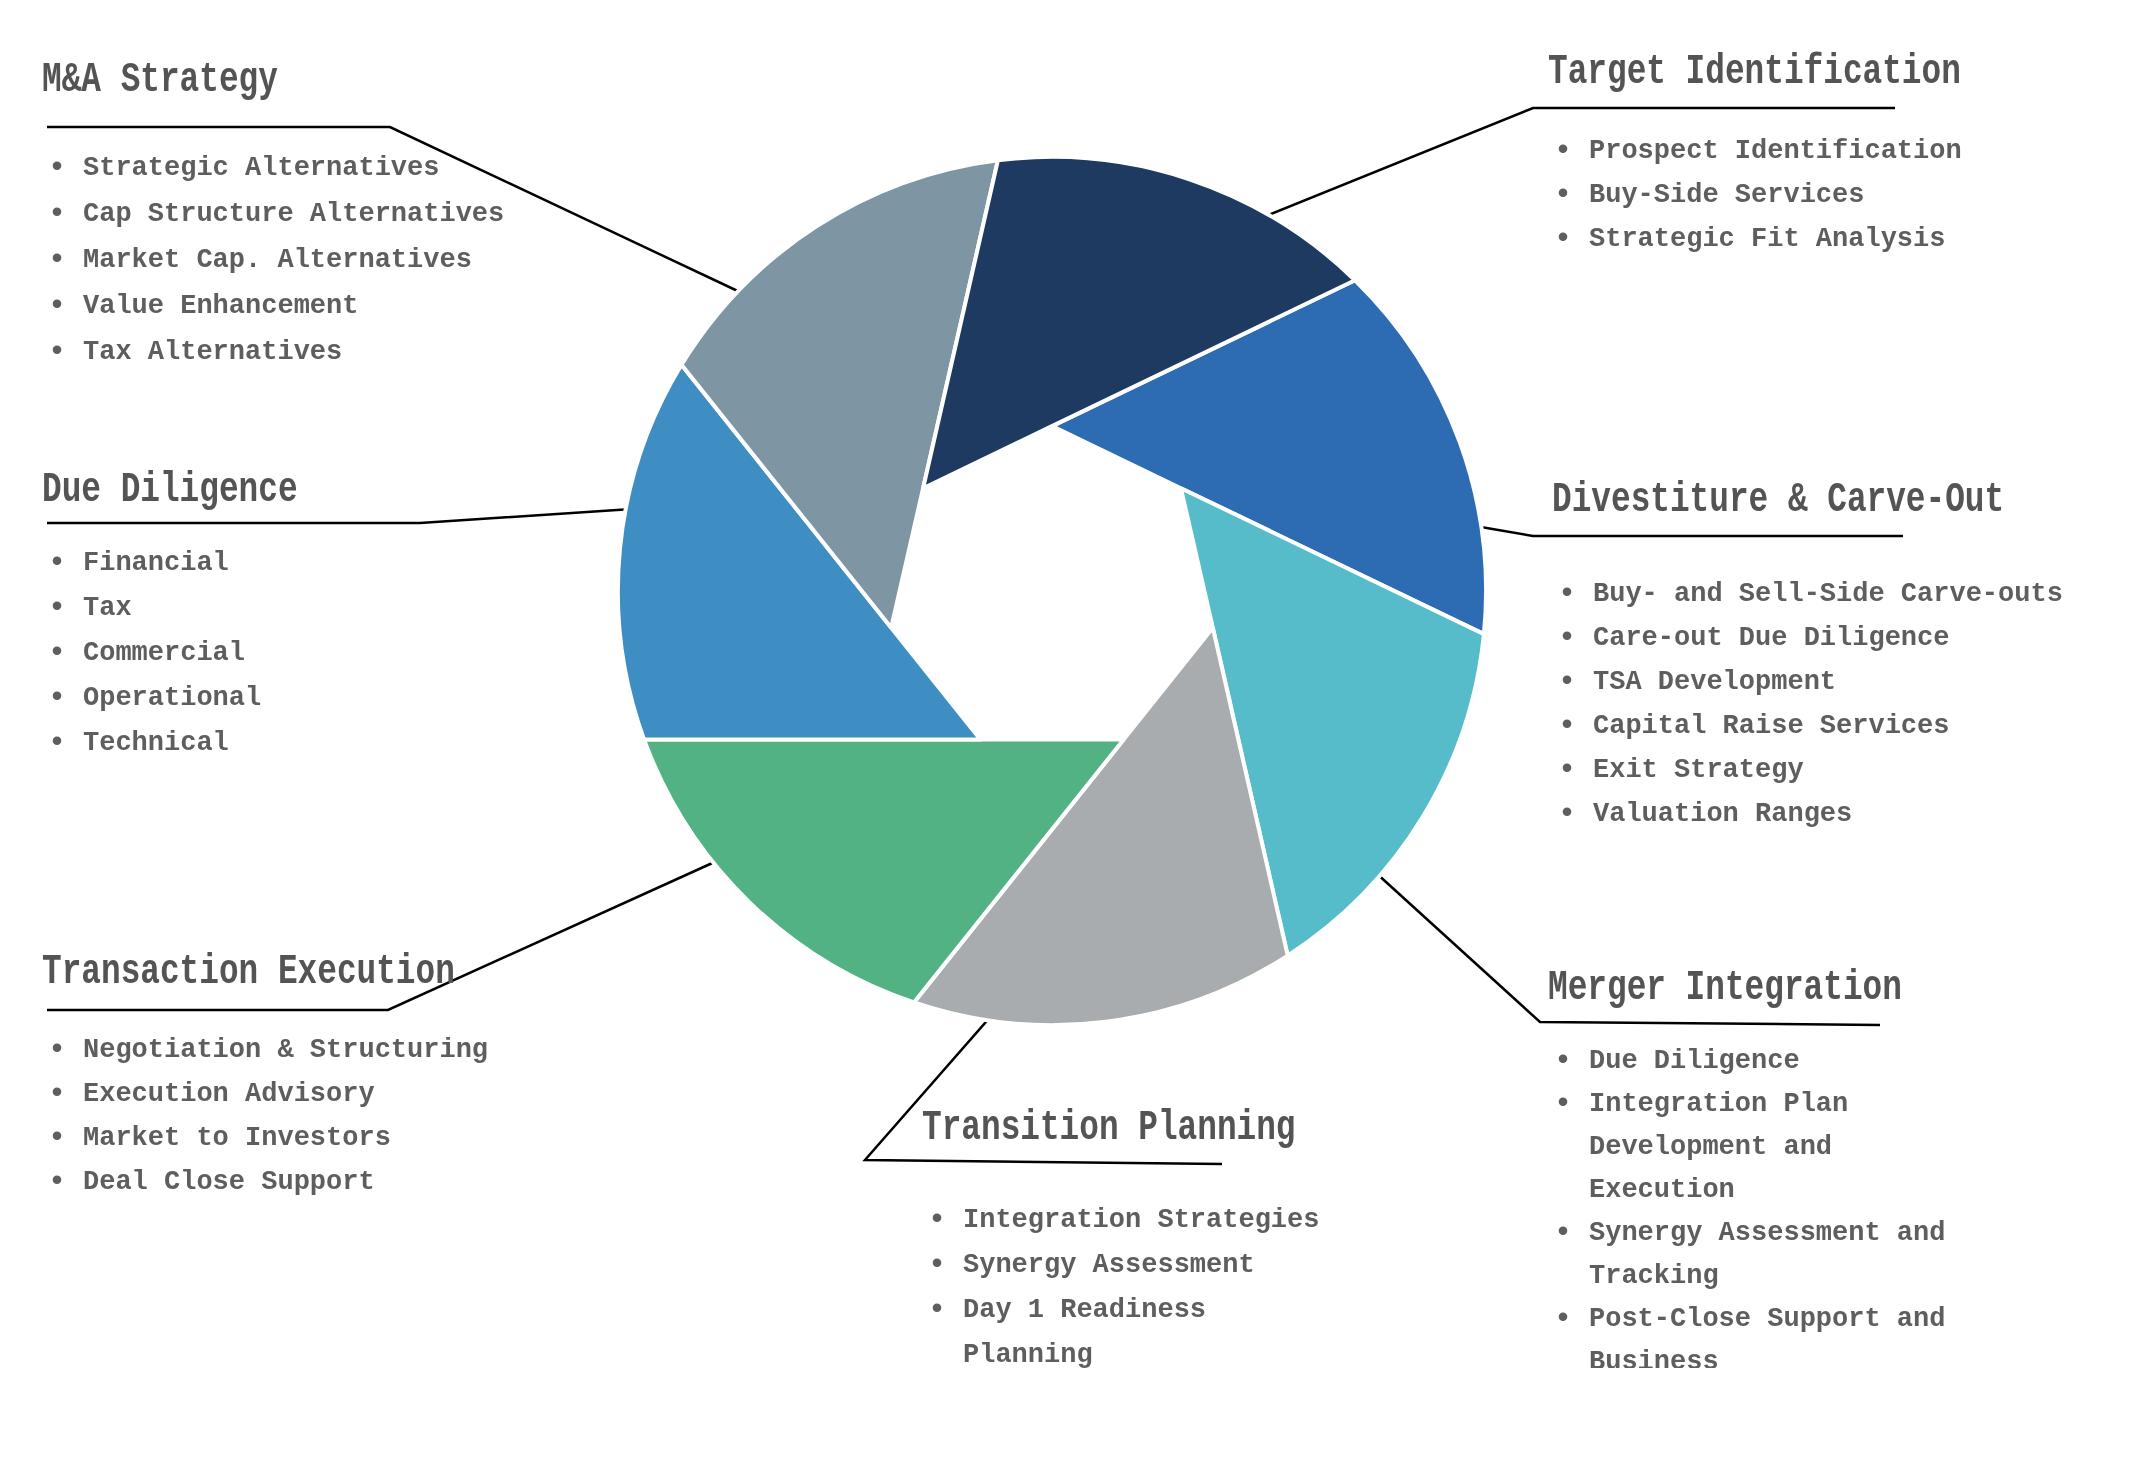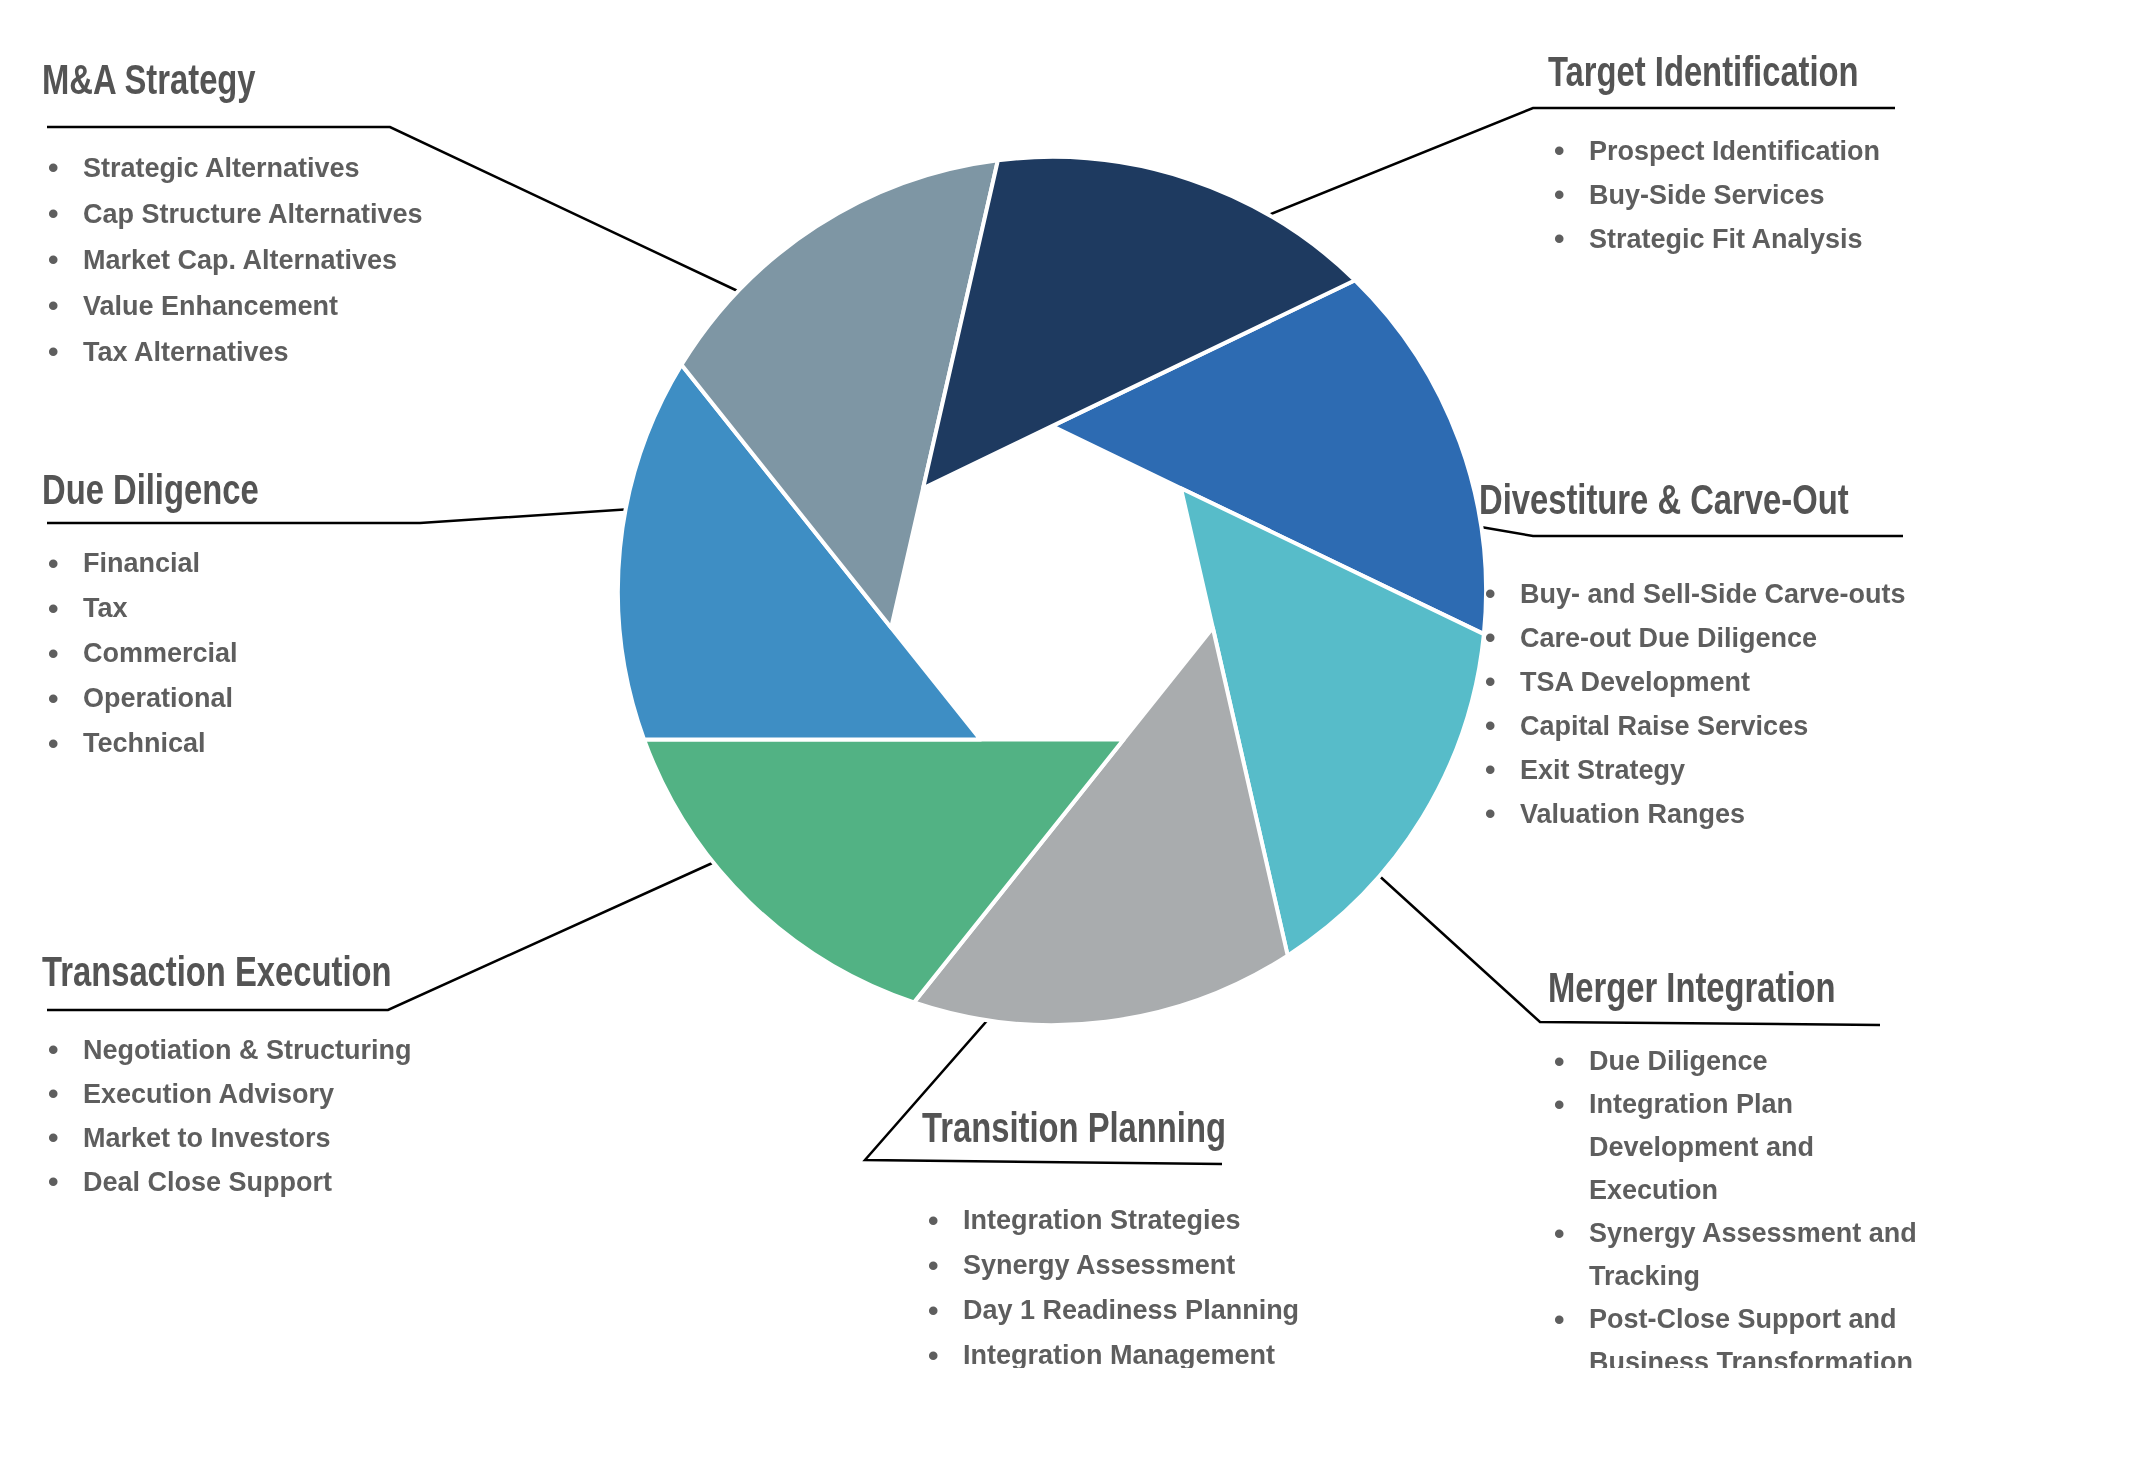--- a/index.html
+++ b/index.html
@@ -1,20 +1,20 @@
 <!DOCTYPE html>
 <html><head>
 <meta charset="utf-8">
 <style>
   html,body{margin:0;padding:0;background:#fff;}
   .canvas{
     position:relative;
     width:2150px;height:1368px;
     background:#fff;
-    font-family:Liberation Sans, sans-serif;
+    font-family:Liberation Mono, monospace;
     overflow:hidden;
   }
   .art{position:absolute;left:0;top:0;width:2150px;height:1476px;}
   .panel{position:absolute;}
   .panel h2{
     margin:0;
     font-size:42px;
     line-height:44px;
     font-weight:700;
     color:#545454;
@@ -38,21 +38,21 @@
     position:absolute;
     left:6px;top:0;
     font-size:30px;
   }
   #maa{left:42px;top:58px;width:520px}
   #maa ul{margin-top:43px}       #maa li{line-height:46px}
   #target{left:1548px;top:50px;width:560px}
   #target ul{margin-top:35px}    #target li{line-height:44px}
   #dued{left:42px;top:468px;width:520px}
   #dued ul{margin-top:29px}      #dued li{line-height:45px}
-  #divest{left:1479px;top:478px;width:580px}
+  #divest{left:1552px;top:478px;width:580px}
   #divest ul{margin-top:50px}    #divest li{line-height:44px}
   #transexec{left:42px;top:950px;width:520px}
   #transexec ul{margin-top:34px} #transexec li{line-height:44px}
   #transplan{left:922px;top:1106px;width:400px}
   #transplan ul{margin-top:48px} #transplan li{line-height:45px}
   #merger{left:1548px;top:966px;width:400px}
   #merger ul{margin-top:30px}    #merger li{line-height:43px}
 </style>
 </head>
 <body>

